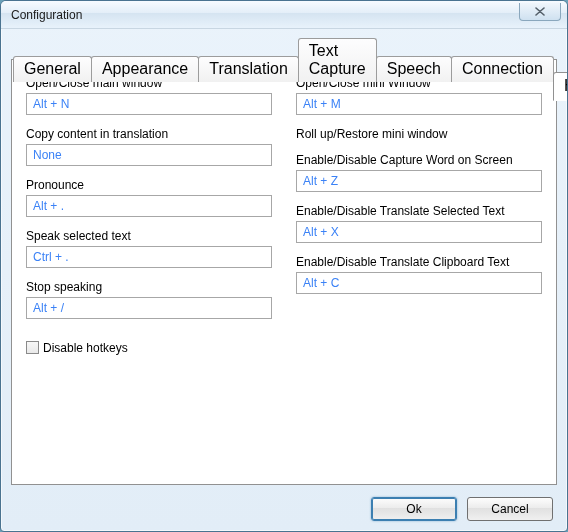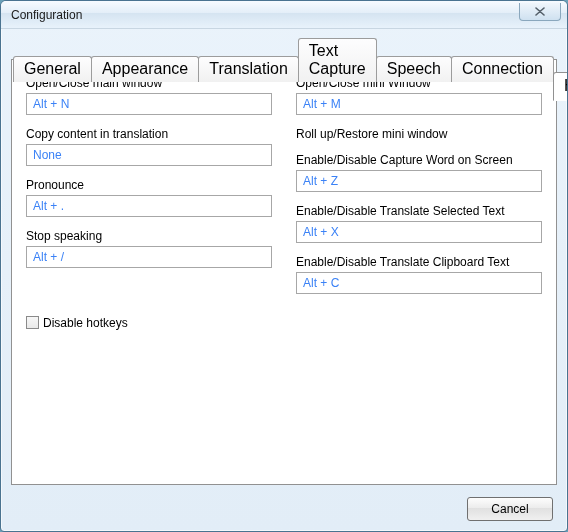--- a/index.html
+++ b/index.html
@@ -203,20 +203,24 @@
             </div>
             <div class="field">
               <div class="label">Copy content in translation</div>
               <input class="hotkey-input" value="None" style="">
             </div>
             <div class="field">
               <div class="label">Pronounce</div>
               <input class="hotkey-input" value="Alt + ." style="">
             </div>
             <div class="field">
+              <div class="label">Speak selected text</div>
+              <input class="hotkey-input" value="Ctrl + ." style="">
+            </div>
+            <div class="field">
               <div class="label">Stop speaking</div>
               <input class="hotkey-input" value="Alt + /" style="">
             </div>
           </div>
 
           <div class="col">
             <div class="field">
               <div class="label">Open/Close mini Window</div>
               <input class="hotkey-input" value="Alt + M" style="">
             </div>
@@ -243,16 +247,17 @@
           <span class="checkbox"></span>
           <span>Disable hotkeys</span>
         </div>
 
       </div>
     </div>
 
   </div>
 
   <div class="footer">
+    <button class="btn default">Ok</button>
     <button class="btn">Cancel</button>
   </div>
 
 </div>
 
 </body></html>

